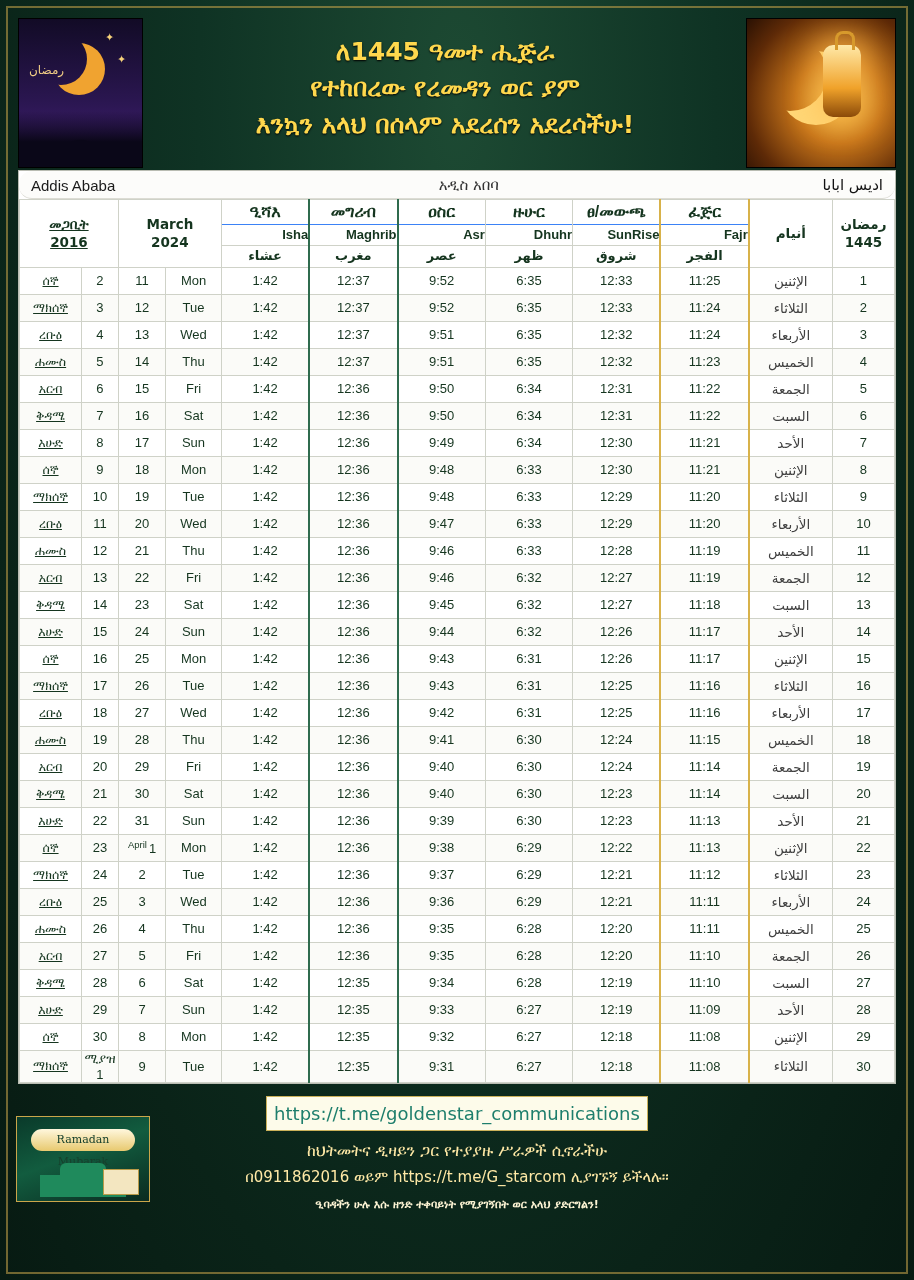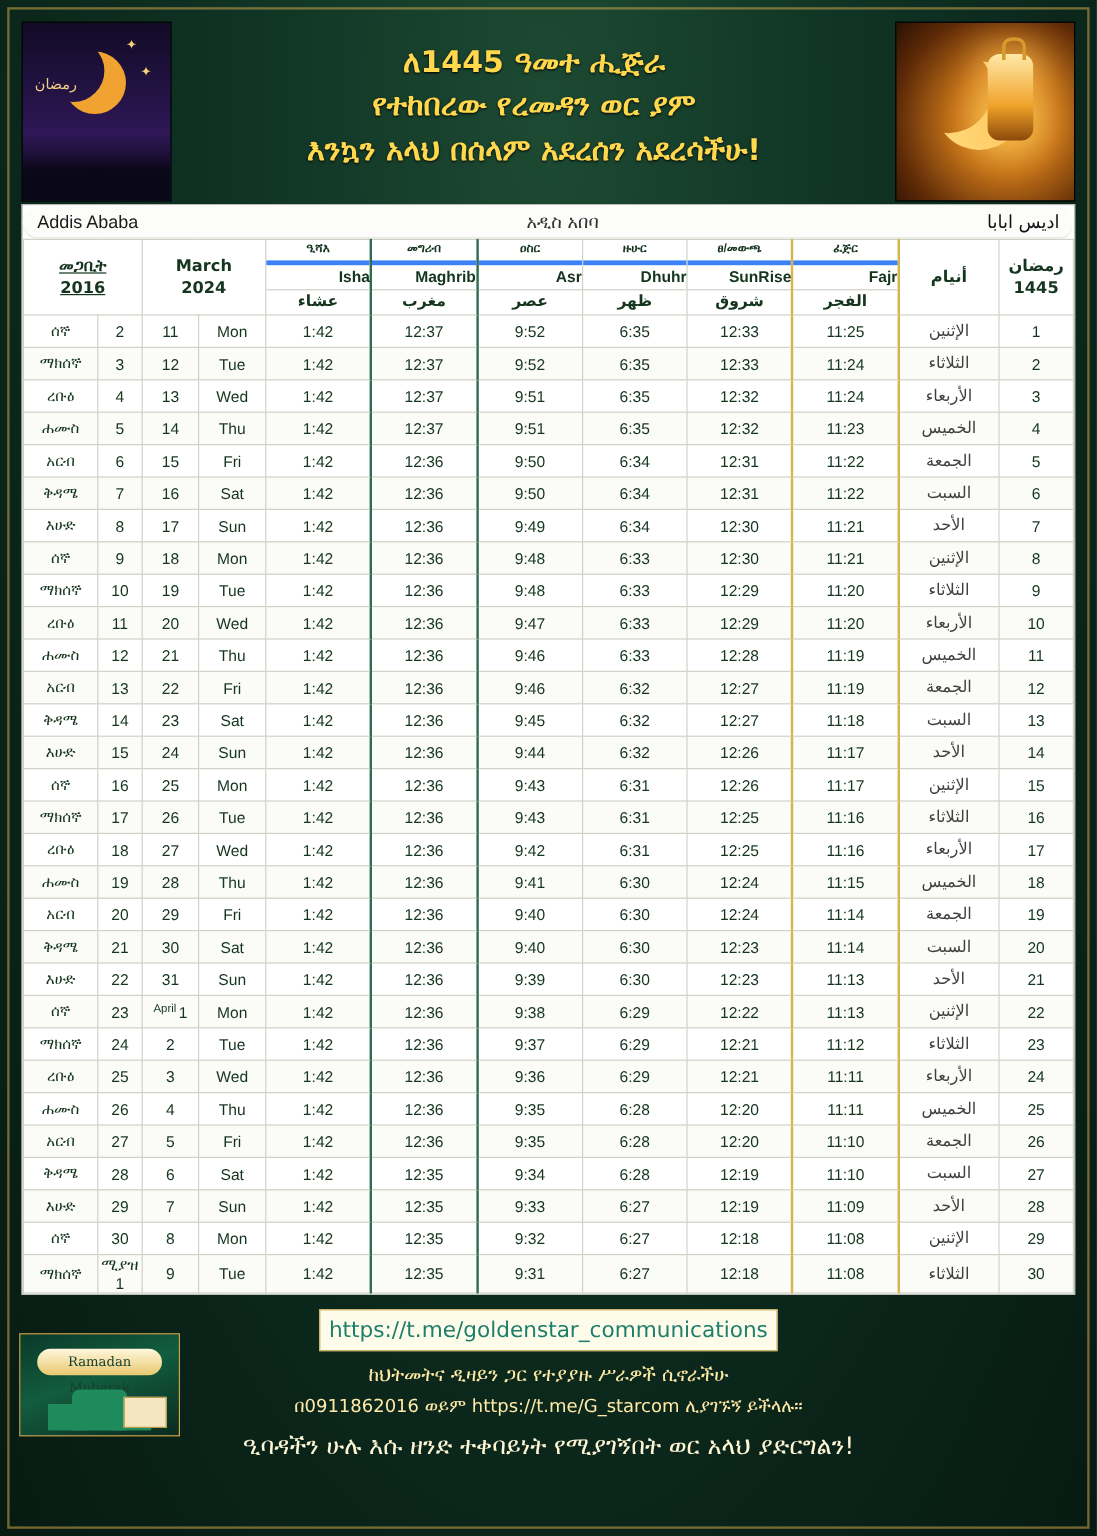--- a/index.html
+++ b/index.html
@@ -112,29 +112,29 @@
     height:26px;
     color:#15351f;
   }
   thead th{
     background:#ffffff;
     font-weight:bold;
     line-height:1.25;
   }
   .hd-stack{display:flex;flex-direction:column;justify-content:center;height:100%;}
   .hd-stack span{display:block;padding:2px 0;}
-  .hd-am{font-family:Liberation Sans, sans-serif;font-size:10px;border-bottom:4px solid #3b82f6;}
+  .hd-am{font-family:Liberation Sans, sans-serif;font-size:16px;border-bottom:1px solid #3b82f6;}
   .hd-en{font-size:13px;border-bottom:1px solid #cfd2c8;text-align:right;}
   .hd-ar{font-family:"DejaVu Sans", sans-serif;font-size:13px;}
   .hd-plain{font-family:"DejaVu Sans", sans-serif;font-size:13.5px;line-height:1.35;}
 
   .col-maghrib{border-left:2px solid #2f6b4e !important;border-right:2px solid #2f6b4e !important;}
   .col-fajr{border-left:2px solid #d8b24a !important;border-right:2px solid #d8b24a !important;}
 
-  td.am{font-family:"DejaVu Sans", sans-serif;font-size:12.5px;}
+  td.am{font-family:"DejaVu Sans", sans-serif;font-size:12.5px;text-decoration:underline;}
   td.ar{font-family:"DejaVu Sans", sans-serif;font-size:13.5px;color:#404040;}
   td.num{font-size:13px;}
   td.greg{font-size:13px;}
   td.greg .mon{font-size:9.5px;vertical-align:super;margin-right:2px;}
   tbody tr:nth-child(even) td{background:#fbfbf8;}
 
   .w-amd{width:58px;}
   .w-amn{width:34px;}
   .w-gn{width:44px;}
   .w-dow{width:52px;}
@@ -175,21 +175,21 @@
   .foot-logo .book{
     position:absolute;right:10px;bottom:6px;width:34px;height:24px;
     background:#f3e6c0;border:1px solid #b89a48;
   }
   .foot-lines{
     margin-top:10px;color:#ffe9a6;
     font-family:"DejaVu Sans", sans-serif;
   }
   .foot-lines .l1{font-size:16px;margin-bottom:8px;}
   .foot-lines .l2{font-size:15px;margin-bottom:12px;}
-  .foot-lines .l3{font-size:20px;font-weight:normal;color:#fff6d6;}
+  .foot-lines .l3{font-size:11px;font-weight:bold;color:#fff6d6;}
 </style>
 </head>
 <body>
 
 <div class="page">
 
   <div class="header">
 
     <div class="logo-left">
       <div class="moon"></div>

